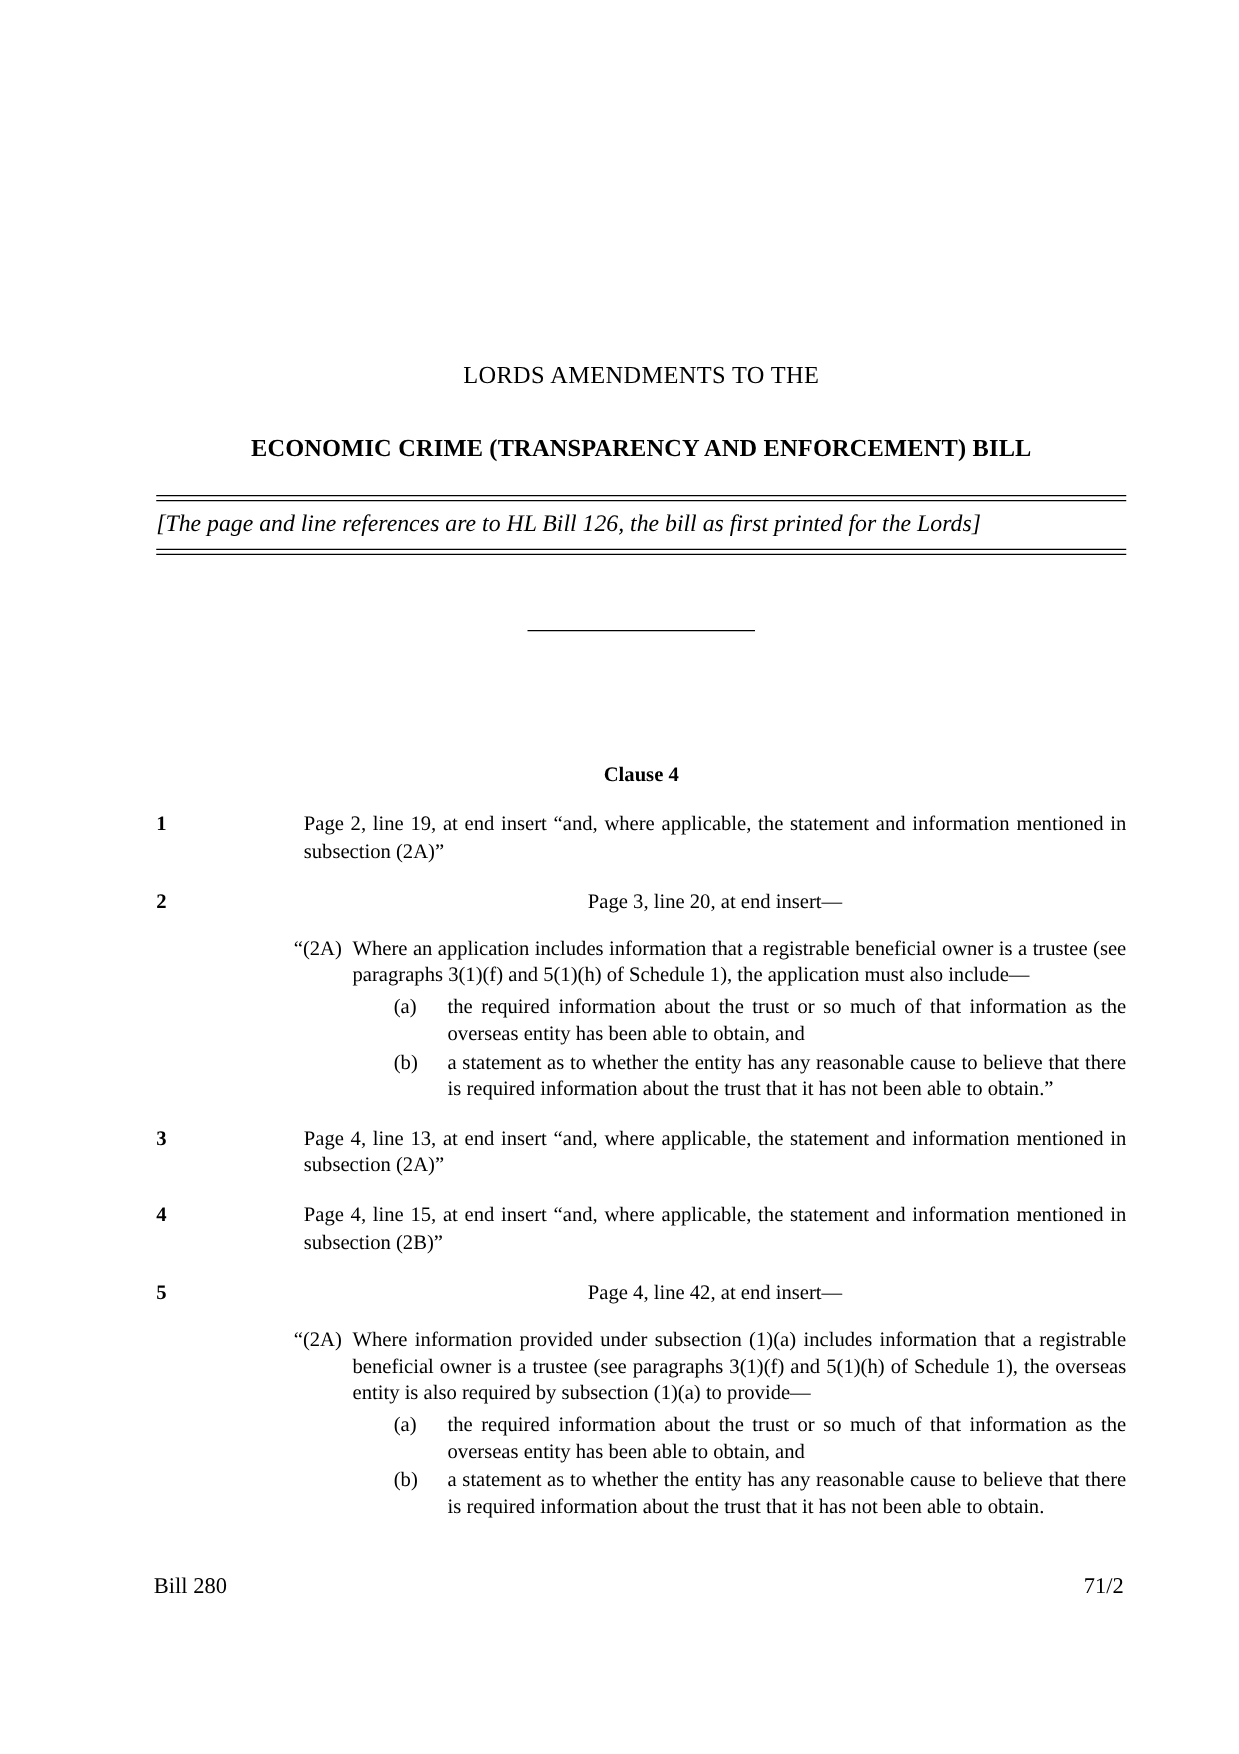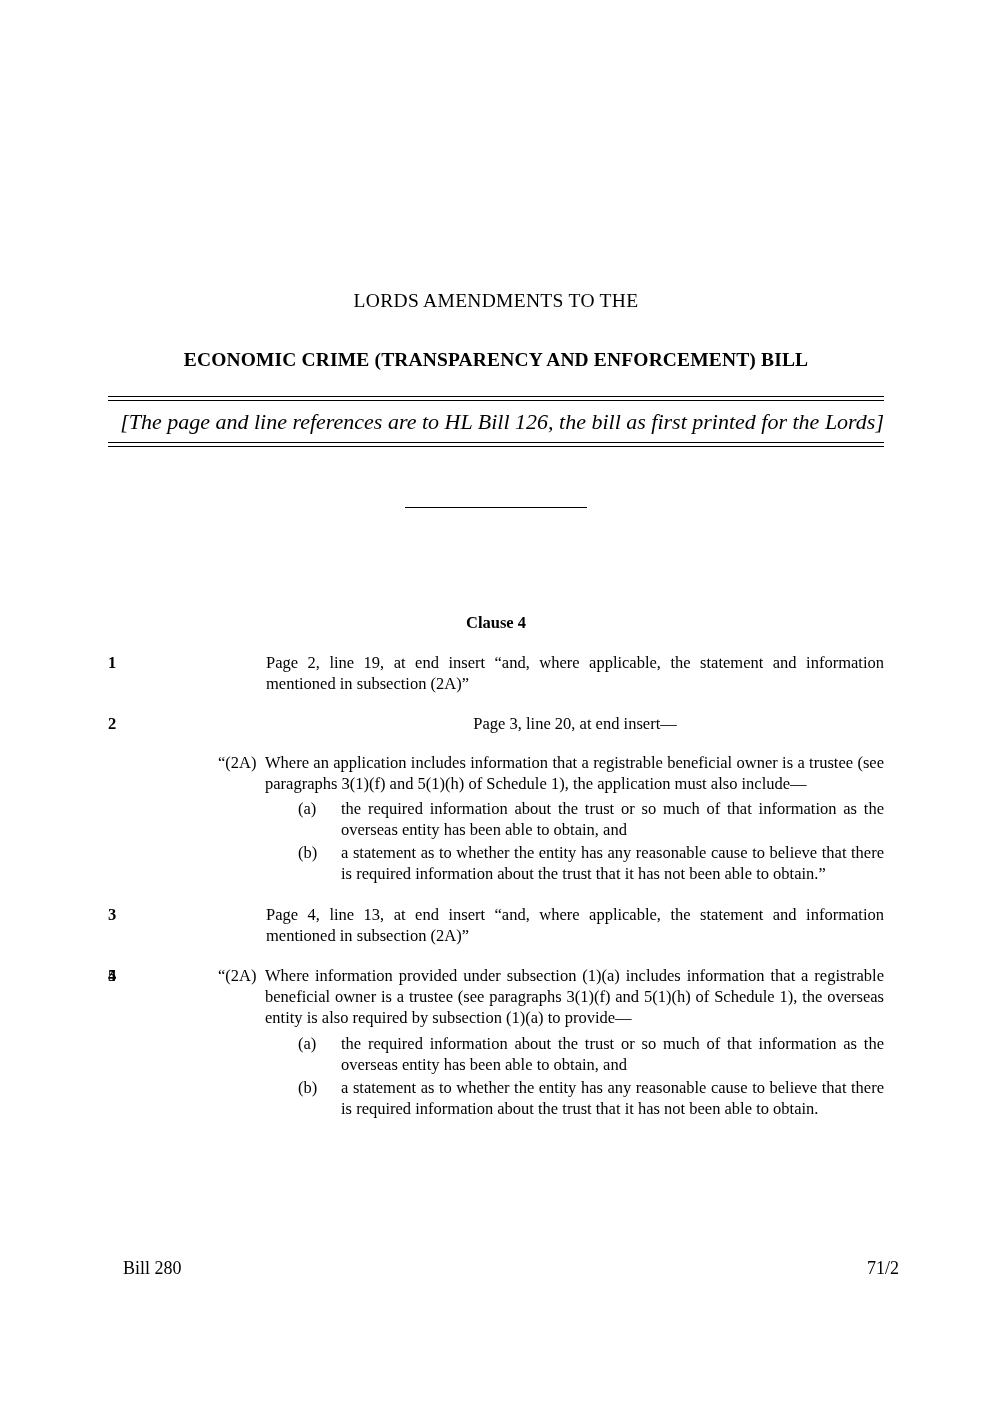--- a/index.html
+++ b/index.html
@@ -20,21 +20,21 @@
     position: absolute;
     left: 0;
     top: 0;
     width: 991px;
     height: 1403px;
   }
 
   
   .content {
     position: absolute;
-    left: 108px;
+    left: 125px;
     top: 0;
     width: 776px;
   }
 
   .title-main {
     text-align: center;
     font-size: 19.5px;
     font-weight: normal;
     letter-spacing: 0.3px;
     margin: 0;
@@ -56,23 +56,23 @@
     margin-top: 24px;
   }
   .rule-thin {
     height: 0;
     border-top: 1.6px solid #000;
   }
   .rule-gap {
     height: 3px;
   }
   .note {
-    text-align: right;
+    text-align: left;
     font-style: italic;
-    font-size: 22px;
+    font-size: 19px;
     padding: 8px 0 7px 0;
     line-height: 1.2;
   }
 
   .divider-wrap {
     text-align: center;
     margin-top: 60px;
   }
   .divider {
     display: inline-block;
@@ -102,21 +102,20 @@
   .amendment .num {
     position: absolute;
     left: 0;
     top: 0;
     font-weight: bold;
     font-size: 16.5px;
   }
   .amendment .body {
     text-align: justify;
     text-justify: inter-word;
-    margin-left: 40px;
   }
   .amendment .body.noj {
     text-align: center;
     font-family: Liberation Serif, serif;
   }
 
   
   .quoted {
     position: relative;
     margin-top: 17px;
@@ -227,24 +226,26 @@
     </div>
 
 
     <div class="amendment">
       <span class="num">3</span>
       <div class="body">Page 4, line 13, at end insert “and, where applicable, the statement and information mentioned in subsection (2A)”</div>
     </div>
 
     <div class="amendment">
       <span class="num">4</span>
+      <div class="body">Page 4, line 15, at end insert “and, where applicable, the statement and information mentioned in subsection (2B)”</div>
     </div>
 
     <div class="amendment">
       <span class="num">5</span>
+      <div class="body noj">Page 4, line 42, at end insert—</div>
     </div>
 
     <div class="quoted">
       <span class="label">“(2A)</span>
       <div class="para">Where information provided under subsection (1)(a) includes information that a registrable beneficial owner is a trustee (see paragraphs 3(1)(f) and 5(1)(h) of Schedule 1), the overseas entity is also required by subsection (1)(a) to provide—</div>
       <div class="sub-list">
         <div class="subitem">
           <span class="marker">(a)</span>
           <div class="text">the required information about the trust or so much of that information as the overseas entity has been able to obtain, and</div>
         </div>

